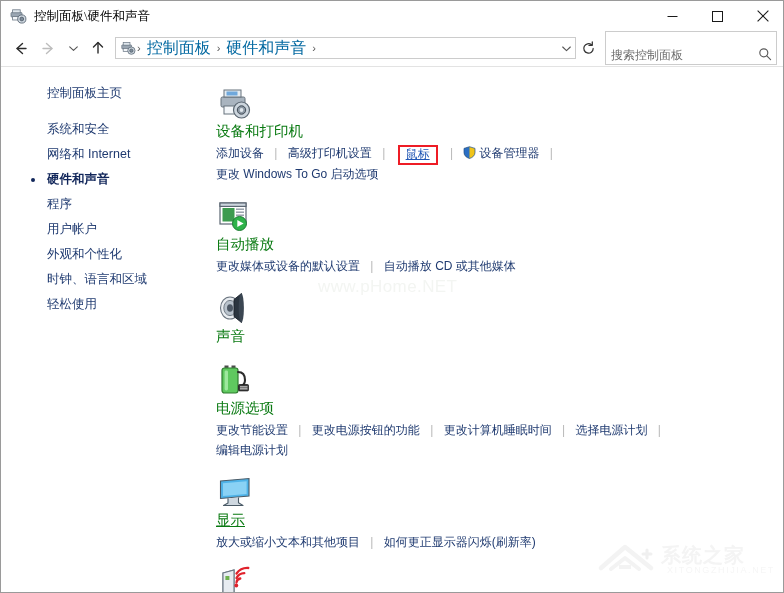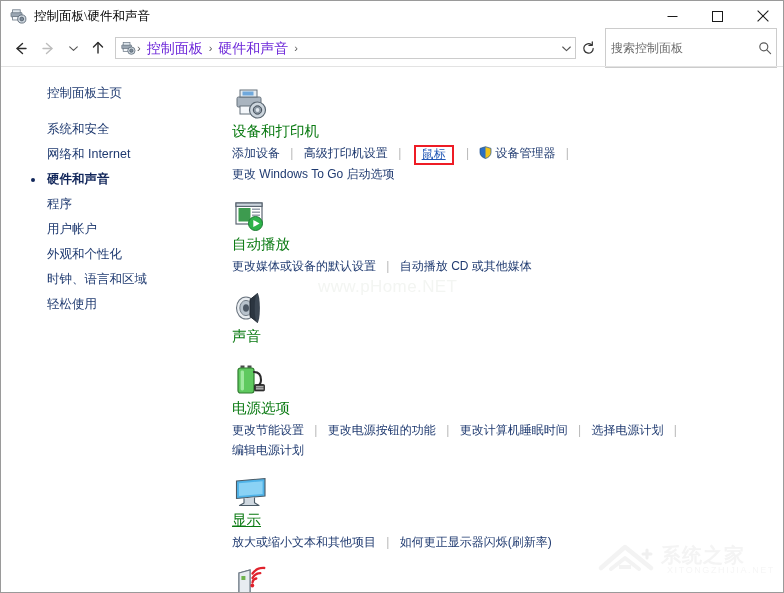--- a/index.html
+++ b/index.html
@@ -107,22 +107,22 @@
     min-width: 0;
   }
   .crumb-icon {
     margin-left: 4px;
     width: 16px;
     height: 16px;
     position: relative;
     flex: none;
   }
   .crumb {
-    font-size: 14px;
-    color: #6d28d9;
+    font-size: 16px;
+    color: #0369a1;
     padding: 0 5px;
     white-space: nowrap;
     line-height: 20px;
   }
   .crumb-sep {
     color: #555555;
     font-size: 11px;
     padding: 0 1px;
     flex: none;
   }
@@ -136,25 +136,25 @@
     width: 22px; height: 22px;
     display: flex; align-items: center; justify-content: center;
     background: transparent; border: none; padding: 0;
     flex: none;
     margin-left: 1px;
   }
   .searchbox {
     margin-left: 6px;
     margin-right: 8px;
     width: 172px;
-    height: 40px;
+    height: 34px;
     border: 1px solid #cccccc;
     background: #ffffff;
     display: flex;
-    align-items: center;
+    align-items: flex-end;
     box-sizing: border-box;
     flex: none;
   }
   .search-input {
     border: none;
     outline: none;
     background: transparent;
     font-family: "Liberation Sans", "DejaVu Sans", sans-serif;
     font-size: 12px;
     color: #000000;
@@ -177,21 +177,20 @@
     background: #e3e3e3;
   }
 
   
   .content {
     position: absolute;
     left: 0; top: 66px;
     width: 707px;
     height: 525px;
     display: flex;
-    gap: 16px;
   }
   .sidebar {
     width: 210px;
     flex: none;
     padding-top: 14px;
     box-sizing: border-box;
   }
   .side-item {
     position: relative;
     font-size: 12.5px;

